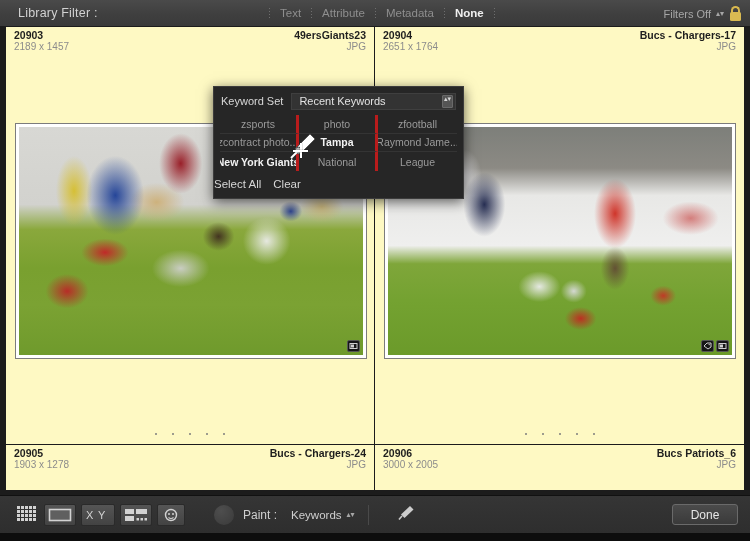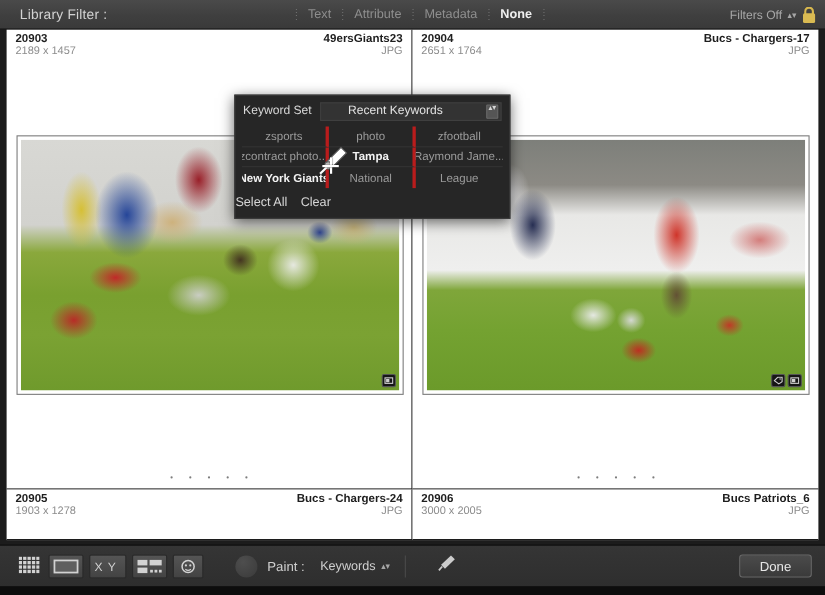--- a/index.html
+++ b/index.html
@@ -70,21 +70,21 @@
   .grid-area {
     position: absolute; left: 0; top: 27px;
     width: 750px; height: 468px;
     background: #1c1c1c;
     padding: 0 6px;
   }
   .grid-row { display: flex; }
   .cell {
     position: relative;
     width: 369px;
-    background: #ffffff;
+    background: #fef9c3;
     border-right: 1px solid #1c1c1c;
     border-bottom: 1px solid #1c1c1c;
     overflow: hidden;
   }
   .cell.last { border-right: none; }
   .cell-top { height: 418px; }
   .cell-bottom { height: 46px; }
 
   .cell-header {
     height: 27px; padding: 2px 8px 0;
@@ -170,21 +170,21 @@
   .kw-setrow {
     display: flex; align-items: center;
     height: 28px; padding: 14px 7px;
   }
   .kw-setlabel { color: #d8d8d8; font-size: 11px; white-space: nowrap; }
   .kw-select {
     margin-left: 8px; flex: 1; height: 17px;
     background: #333; border: 1px solid #3f3f3f;
     display: flex; align-items: center; position: relative;
   }
-  .kw-select-val { color: #e2e2e2; font-size: 11px; padding-left: 7px; margin-left: 17px; }
+  .kw-select-val { color: #e2e2e2; font-size: 11px; padding-left: 7px; }
   .kw-stepper {
     position: absolute; right: 2px; top: 1px;
     width: 11px; height: 13px;
     background: #555; border: 1px solid #6a6a6a; border-radius: 1px;
     color: #d6d6d6; font-size: 7px; line-height: 6px;
     text-align: center; padding-top: 0.5px;
   }
   .kw-grid {
     margin: 0 6px; height: 56px;
     display: grid;

